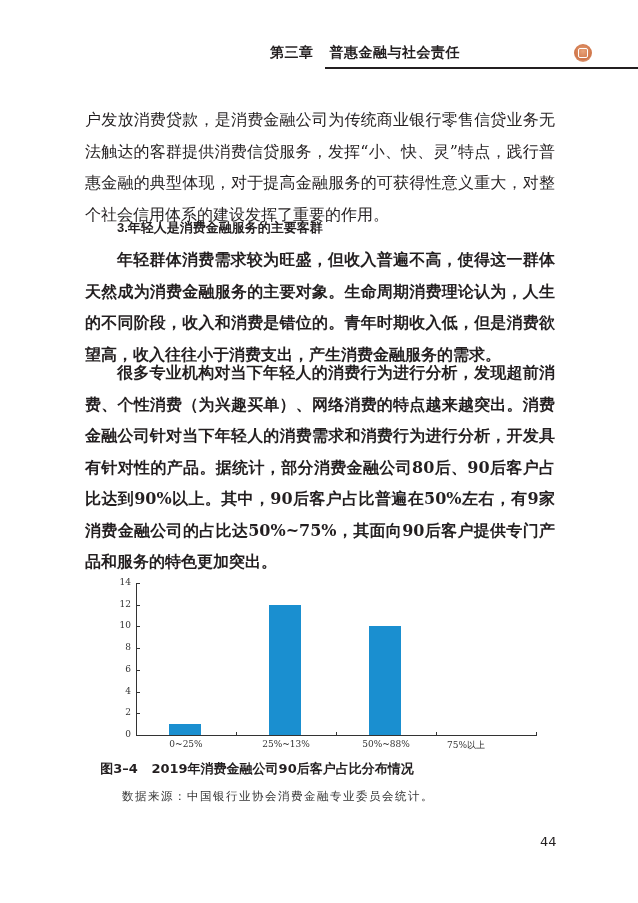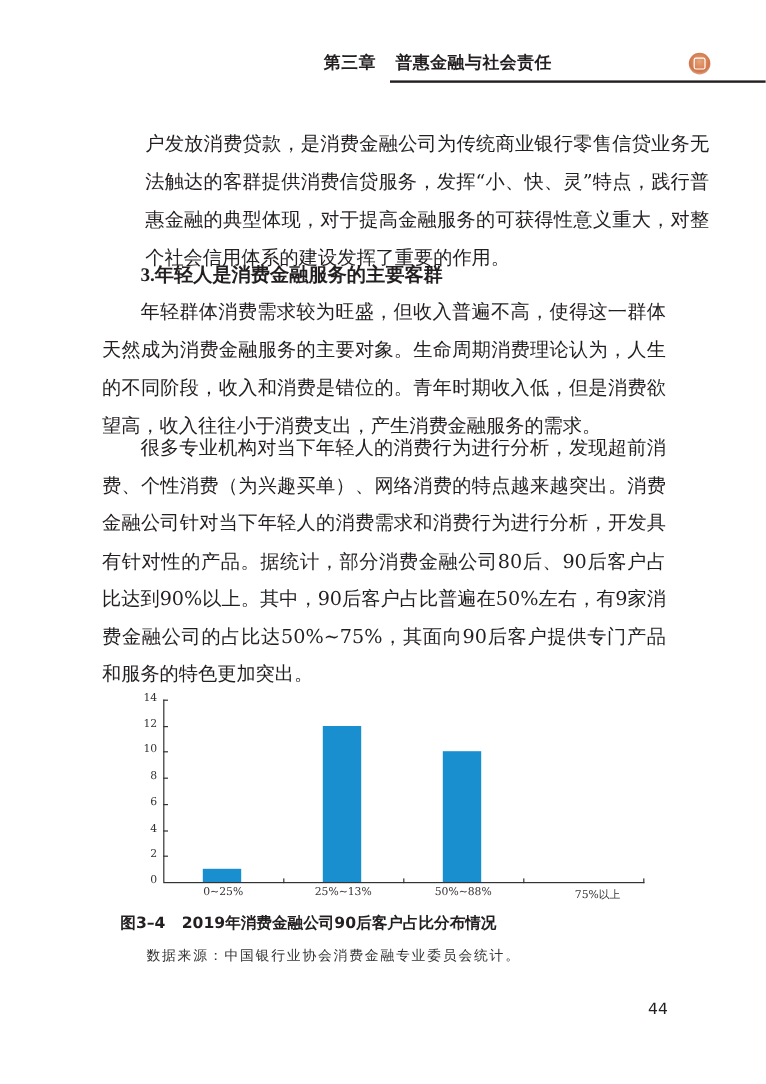--- a/index.html
+++ b/index.html
@@ -9,23 +9,23 @@
   .header-title { position: absolute; right: 58px; top: 44px; font-family: "DejaVu Sans", "Liberation Sans", sans-serif;
                   font-weight: bold; font-size: 14px; letter-spacing: 0.5px; color: #231f20; white-space: pre; }
   .header-emblem { position: absolute; left: 574px; top: 44px; width: 18px; height: 18px; border-radius: 50%;
                    background: radial-gradient(circle at 50% 40%, #e8a37a 0%, #d0764a 60%, #f3d6c3 100%); }
   .header-emblem::before { content: ""; position: absolute; left: 4px; top: 4px; width: 10px; height: 10px;
                    border: 1.5px solid #fff; border-radius: 2px; box-sizing: border-box; }
   .header-rule { position: absolute; left: 325px; top: 67px; width: 313px; height: 1.5px; background: #231f20; }
 
   .body-text { position: absolute; left: 85px; width: 470px; font-size: 16px; line-height: 31.5px; }
   .para { margin: 0; text-align: justify; text-align-last: left; }
-  .indent { text-indent: 32px; }
-  .section-heading { position: absolute; left: 117px; top: 219px; font-family: Liberation Serif, serif;
-                     font-weight: bold; font-size: 16px; }
+  .indent { text-indent: 32px; font-weight: bold; }
+  .section-heading { position: absolute; left: 117px; top: 219px; font-family: Liberation Sans, sans-serif;
+                     font-weight: bold; font-size: 13px; }
 
   .chart { position: absolute; left: 0; top: 570px; width: 570px; height: 190px; }
   .y-axis { position: absolute; left: 136px; top: 13px; width: 1px; height: 152px; background: #333; }
   .x-axis { position: absolute; left: 136px; top: 165px; width: 401px; height: 1px; background: #333; }
   .y-tick { position: absolute; left: 136px; width: 4px; height: 1px; background: #333; }
   .y-label { position: absolute; width: 20px; text-align: right; left: 111px; font-size: 9px; color: #333; transform: translateY(-6px); }
   .x-tick { position: absolute; top: 162px; width: 1px; height: 4px; background: #333; }
   .bar { position: absolute; width: 32px; background: #1a8fd0; }
   .x-label { position: absolute; top: 169px; width: 100px; text-align: center; font-size: 9px; color: #333; }
 
@@ -36,21 +36,21 @@
 </style>
 </head>
 <body>
 
 <div class="header">
   <span class="header-title">第三章   普惠金融与社会责任</span>
   <span class="header-emblem"></span>
   <div class="header-rule"></div>
 </div>
 
-<div class="body-text" style="top:104px;margin-left:36px;">
+<div class="body-text" style="top:104px;">
   <p class="para">户发放消费贷款，是消费金融公司为传统商业银行零售信贷业务无法触达的客群提供消费信贷服务，发挥“小、快、灵”特点，践行普惠金融的典型体现，对于提高金融服务的可获得性意义重大，对整个社会信用体系的建设发挥了重要的作用。</p>
 </div>
 
 <div class="section-heading">3.年轻人是消费金融服务的主要客群</div>
 
 <div class="body-text" style="top:244px;">
   <p class="para indent">年轻群体消费需求较为旺盛，但收入普遍不高，使得这一群体天然成为消费金融服务的主要对象。生命周期消费理论认为，人生的不同阶段，收入和消费是错位的。青年时期收入低，但是消费欲望高，收入往往小于消费支出，产生消费金融服务的需求。</p>
 </div>
 
 <div class="body-text" style="top:357px;">
@@ -83,18 +83,18 @@
   <div class="x-tick" style="left:436px"></div>
   <div class="x-tick" style="left:536px"></div>
 
   <div class="bar" style="left:169px; top:154px; height:11px;"></div>
   <div class="bar" style="left:269px; top:35px;  height:130px;"></div>
   <div class="bar" style="left:369px; top:56px;  height:109px;"></div>
 
   <span class="x-label" style="left:136px">0~25%</span>
   <span class="x-label" style="left:236px">25%~13%</span>
   <span class="x-label" style="left:336px">50%~88%</span>
-  <span class="x-label" style="left:448px">75%以上</span>
+  <span class="x-label" style="left:416px">75%以上</span>
 </div>
 
 <div class="caption">图3–4   2019年消费金融公司90后客户占比分布情况</div>
 <div class="source">数据来源：中国银行业协会消费金融专业委员会统计。</div>
 <div class="page-number">44</div>
 
 </body></html>

